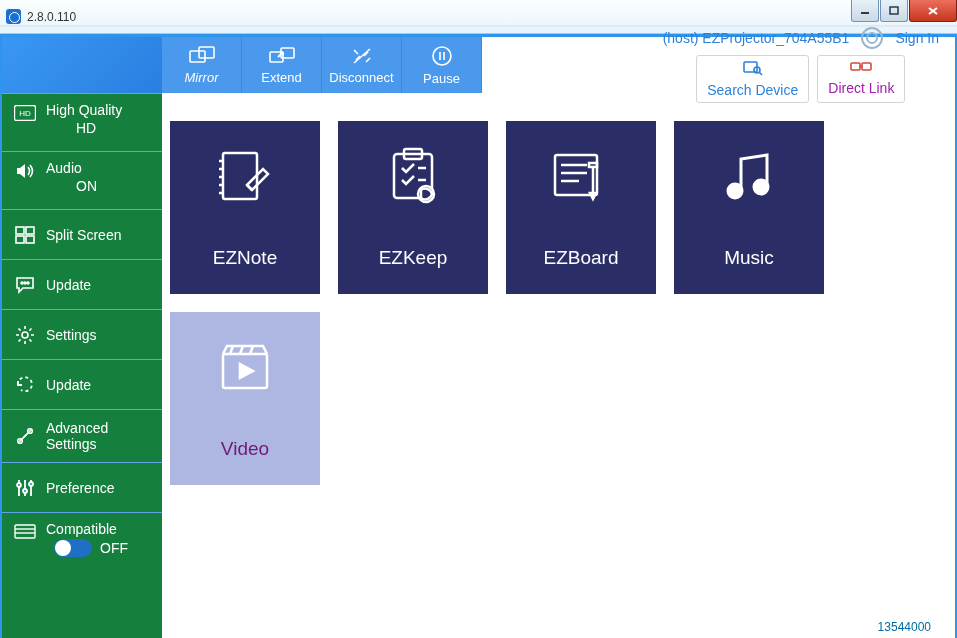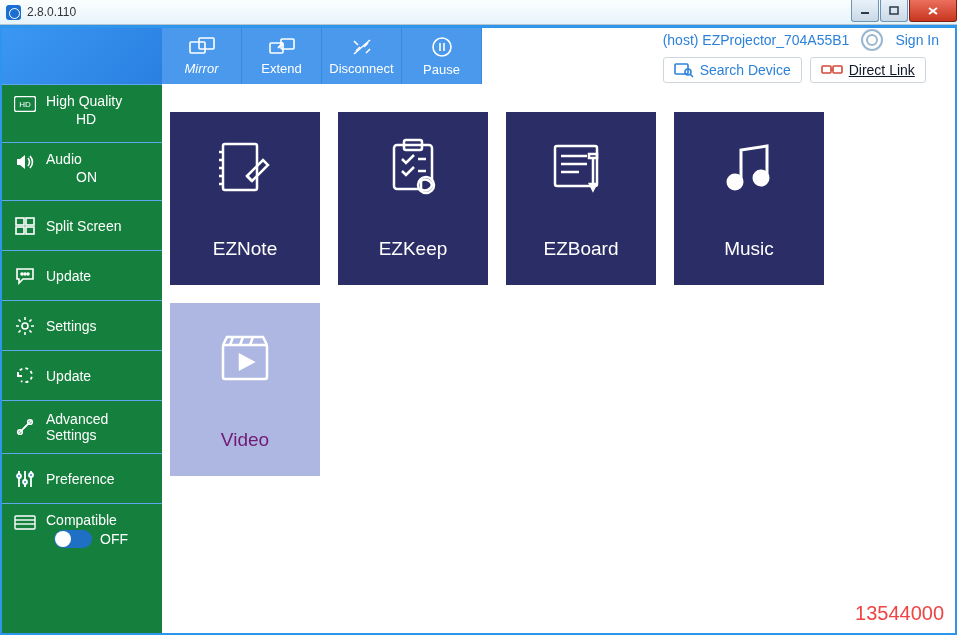--- a/index.html
+++ b/index.html
@@ -5,21 +5,21 @@
     * { box-sizing: border-box; margin: 0; padding: 0; }
     body {
       font-family: "Segoe UI", Arial, sans-serif;
       width: 957px; height: 638px;
       background: #fff;
       overflow: hidden;
       position: relative;
     }
     
     .title-bar {
-      height: 25px;
+      height: 34px;
       background: linear-gradient(#fbfeff, #e7f4fc);
       border-bottom: 1px solid #b8c5cc;
       display: flex; align-items: center;
       font-size: 12px; color: #333;
       padding-left: 6px;
       position: relative;
     }
     .title-bar .ticon {
       width: 15px; height: 15px;
       background: #1a6fd1;
@@ -103,46 +103,46 @@
     .topbar{
       height:56px;display:flex;align-items:stretch;
       background:#fff;
     }
     .tb-btn{
       width:80px;background:#4a99ed;color:#fff;
       display:flex;flex-direction:column;align-items:center;justify-content:center;
       gap:4px;font-size:13px;border-right:1px solid #378bdf;cursor:pointer;
     }
     .tb-btn:first-child{border-left:none;font-style:italic;}
-    .tb-right{margin-left:auto;display:flex;flex-direction:column;align-items:flex-start;justify-content:center;gap:6px;padding:4px 16px;}
+    .tb-right{margin-left:auto;display:flex;flex-direction:column;align-items:center;justify-content:center;gap:6px;padding:4px 16px;}
     .host-line{display:flex;align-items:center;gap:12px;color:#2c82da;font-size:14px;}
     .signin{display:flex;align-items:center;gap:12px;color:#2c82da;cursor:pointer;}
     .avatar-circ{width:22px;height:22px;border-radius:50%;border:2px solid #9bb7cf;display:flex;align-items:center;justify-content:center;}
     .avatar-circ::after{content:"";width:8px;height:8px;border:2px solid #9bb7cf;border-radius:50%;}
     .link-btns{display:flex;gap:8px;}
-    .link-btn{border:1px solid #cfd6db;border-radius:3px;background:#fff;padding:4px 10px;display:flex;align-items:center;gap:6px;color:#2c82da;font-size:14px;cursor:pointer;}
-    .link-btn.red{color:#0f172a;text-decoration:underline;}
+    .link-btn{border:1px solid #cfd6db;border-radius:3px;background:#fff;padding:4px 10px;display:flex;align-items:center;gap:6px;color:#2c82da;font-size:14px;cursor:pointer;flex-direction:column;}
+    .link-btn.red{color:#a21caf;}
     .link-btn svg{flex:none;}
 
     .tiles{
       padding:28px 8px 12px 8px;
       display:flex;flex-wrap:wrap;gap:18px;
       align-content:flex-start;
     }
     .tile{
       width:150px;height:173px;background:#2b2e66;border-radius:0;
       display:flex;flex-direction:column;align-items:center;justify-content:center;gap:20px;cursor:pointer;
     }
     .tile.selected{background:#aeb7e2;}
     .tile-label{color:#fff;font-size:19px;margin-top:21px;}
     .tile.selected .tile-label{color:#701a75;}
     .tile-icon{width:64px;height:60px;display:flex;align-items:center;justify-content:center;}
 
     .footer-num{
-      position:absolute;right:11px;bottom:8px;color:#ef4444;font-size:20px;
+      position:absolute;right:24px;bottom:8px;color:#0369a1;font-size:12px;
     }
   </style>
 </head>
 <body>
 
 <div class="title-bar">
   <span class="ticon"></span>
   <span>2.8.0.110</span>
   <div class="window-controls">
     <div class="wc min">

